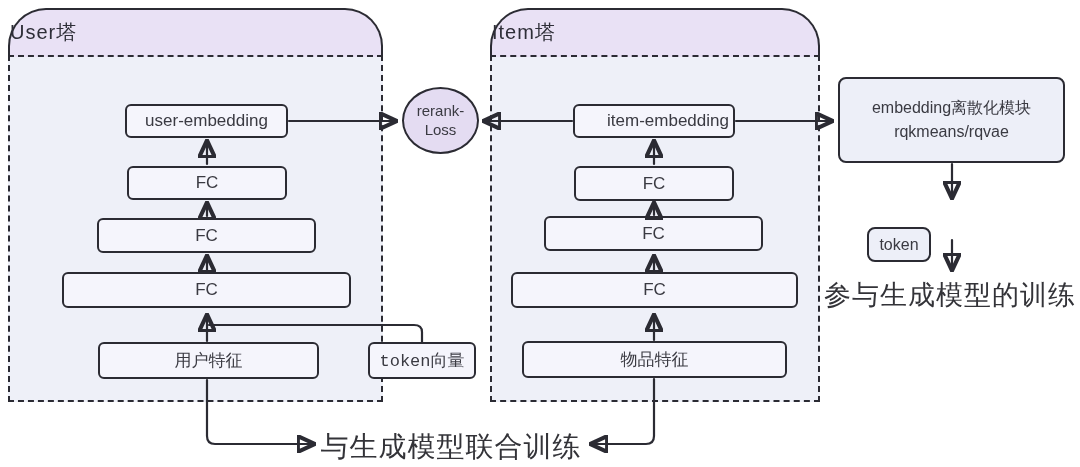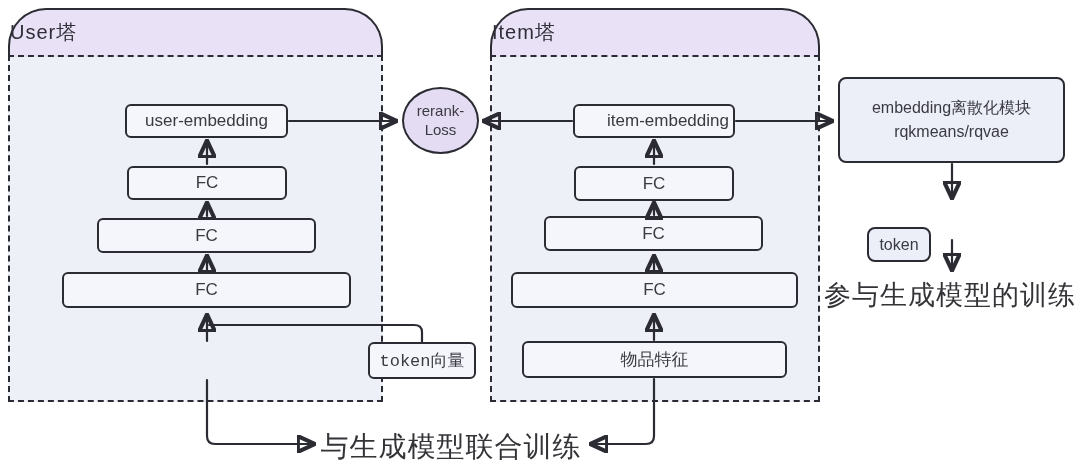--- a/index.html
+++ b/index.html
@@ -73,20 +73,21 @@
 
   <div class="tower-header" style="left:490px;top:8px;width:330px;height:49px;">
     <span>Item塔</span>
   </div>
   <div class="tower-body" style="left:490px;top:55px;width:330px;height:347px;"></div>
 
   <div class="box" style="left:125px;top:104px;width:163px;height:34px;">user-embedding</div>
   <div class="box" style="left:127px;top:166px;width:160px;height:34px;">FC</div>
   <div class="box" style="left:97px;top:218px;width:219px;height:35px;">FC</div>
   <div class="box" style="left:62px;top:272px;width:289px;height:36px;">FC</div>
+  <div class="box" style="left:98px;top:342px;width:221px;height:37px;">用户特征</div>
   <div class="box" style="left:368px;top:342px;width:108px;height:37px;font-family:Liberation Mono, monospace;">token向量</div>
 
   <div class="ellipse" style="left:402px;top:87px;width:77px;height:67px;">
     <span>rerank-</span>
     <span>Loss</span>
   </div>
 
   <div class="box" style="left:573px;top:104px;width:162px;height:34px;padding-left:28px;">item-embedding</div>
   <div class="box" style="left:574px;top:166px;width:160px;height:35px;">FC</div>
   <div class="box" style="left:544px;top:216px;width:219px;height:35px;">FC</div>

